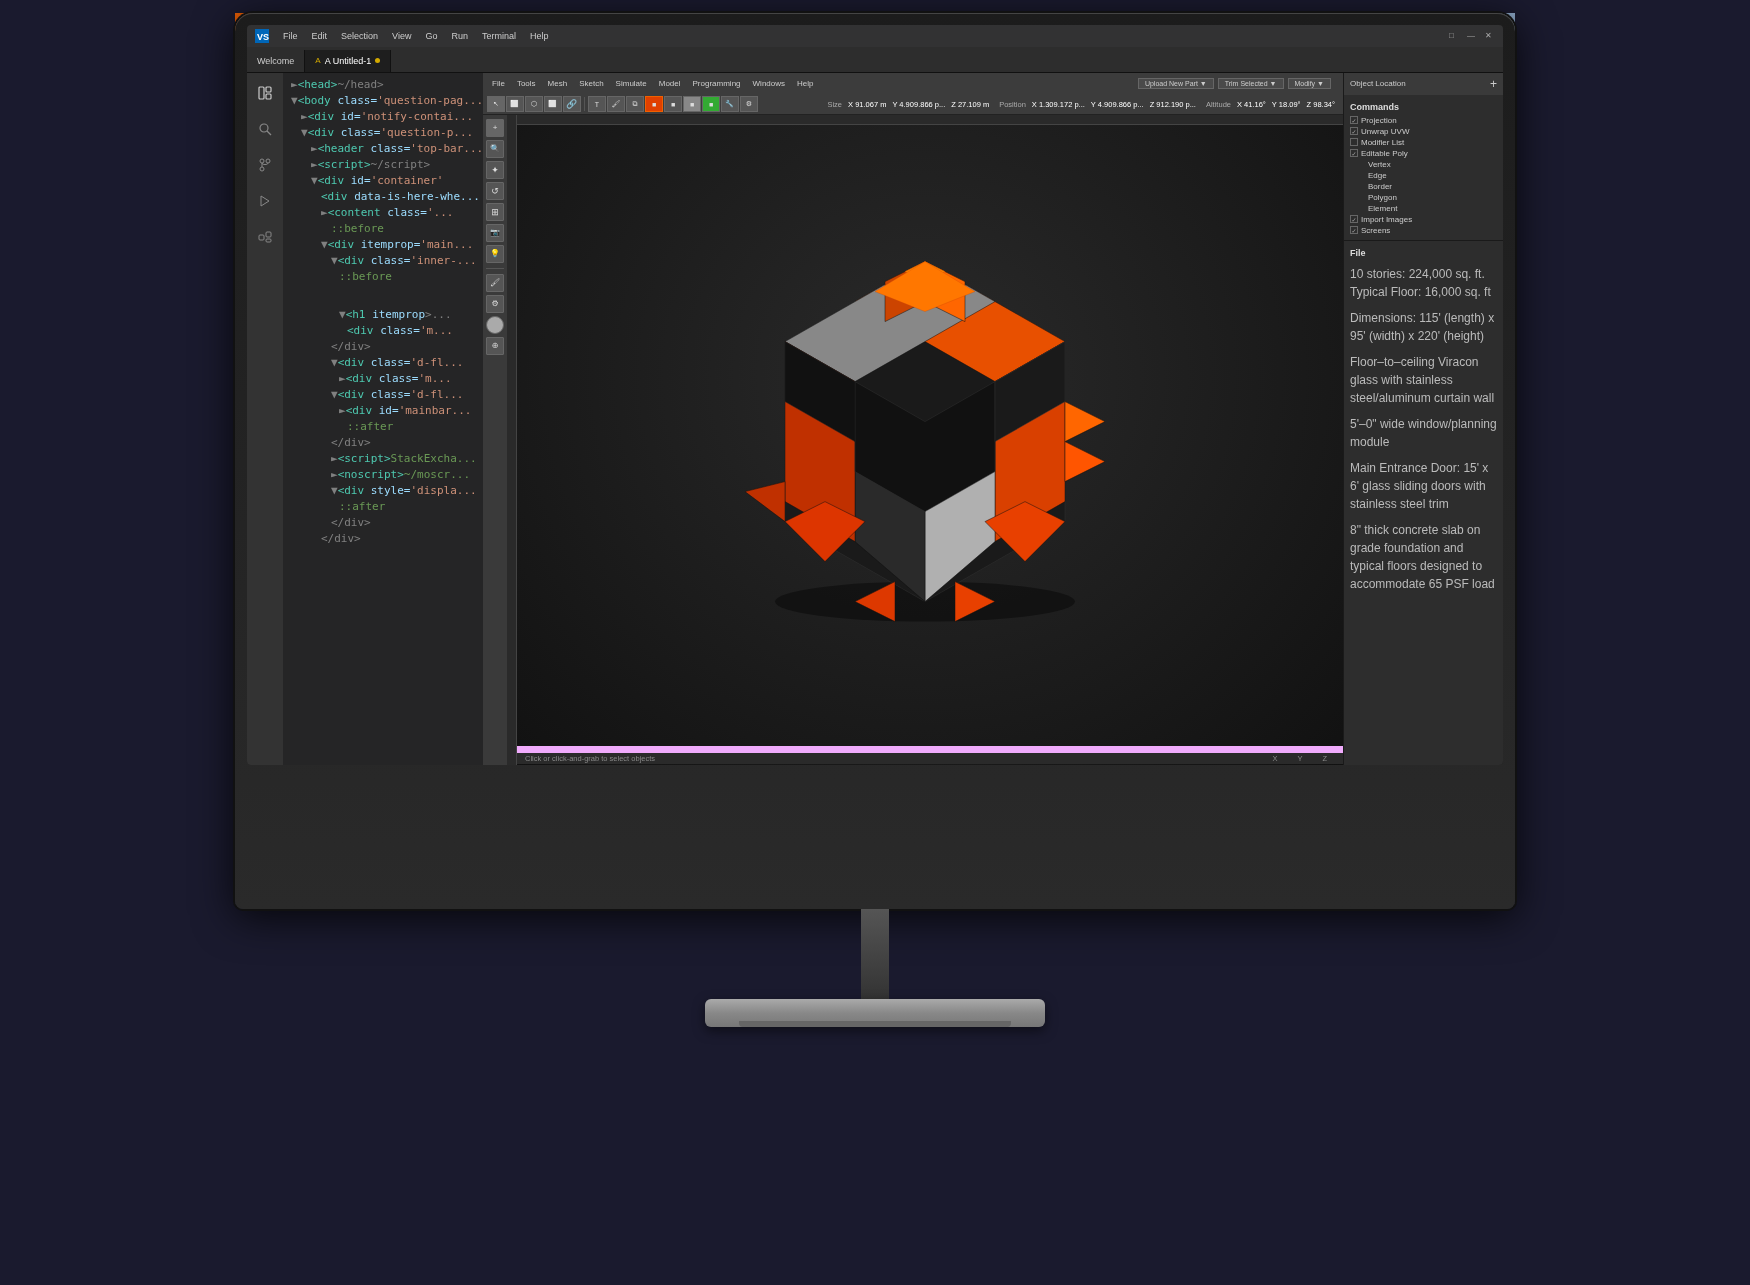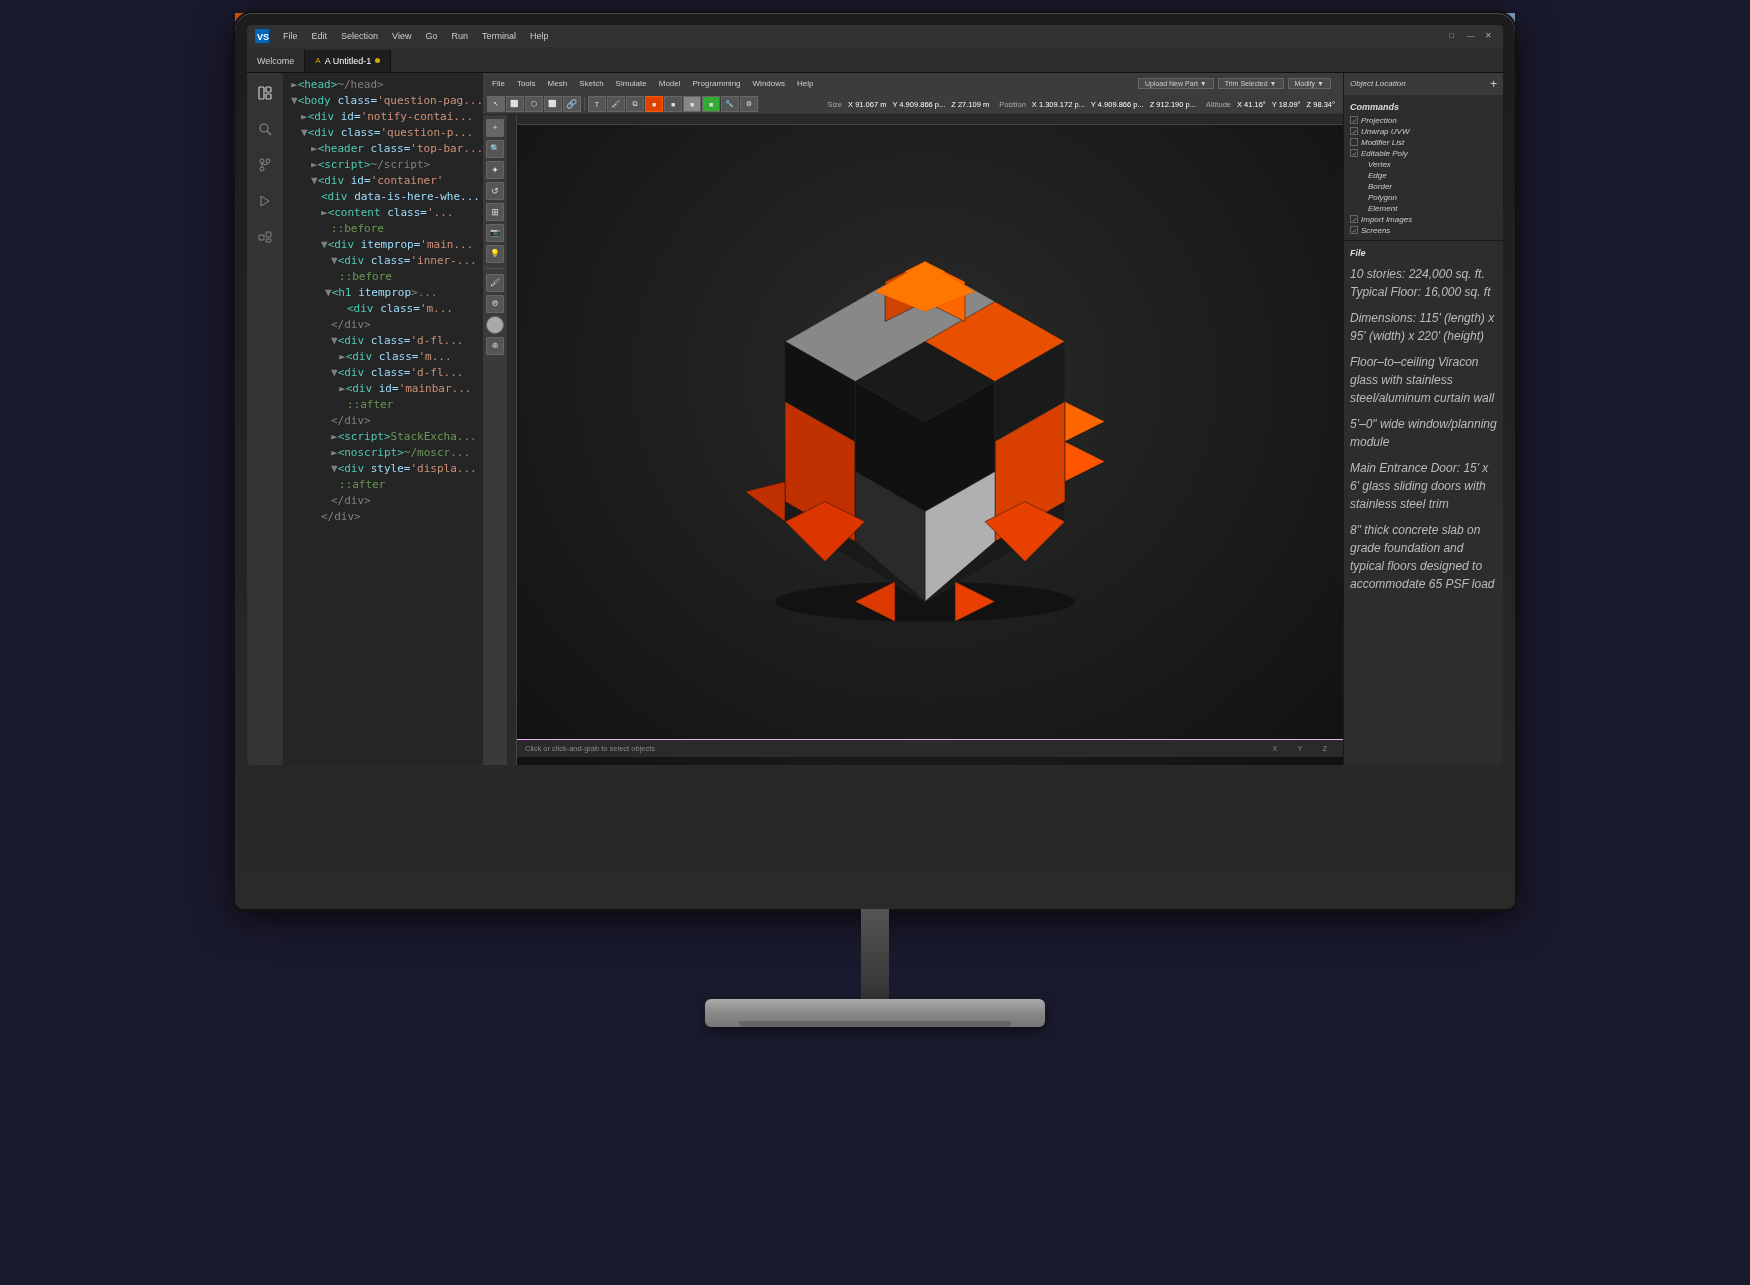--- a/index.html
+++ b/index.html
@@ -268,21 +268,20 @@
 
     
     .right-panel {
       width: 160px;
       background: #2d2d2d;
       display: flex;
       flex-direction: column;
       overflow: hidden;
       flex-shrink: 0;
       border-left: 1px solid #1a1a1a;
-      font-style: italic;
     }
 
     .right-panel-header {
       height: 22px;
       background: #3a3a3a;
       display: flex;
       align-items: center;
       justify-content: space-between;
       padding: 0 6px;
       font-size: 8px;
@@ -537,21 +536,21 @@
             <div class="code-line indent-1"><span class="punct">▼</span><span class="tag">&lt;div</span> <span class="attr">class=</span><span class="str">'question-p...</span></div>
             <div class="code-line indent-2"><span class="punct">►</span><span class="tag">&lt;header</span> <span class="attr">class=</span><span class="str">'top-bar...</span></div>
             <div class="code-line indent-2"><span class="punct">►</span><span class="tag">&lt;script&gt;</span><span class="punct">~/script&gt;</span></div>
             <div class="code-line indent-2"><span class="punct">▼</span><span class="tag">&lt;div</span> <span class="attr">id=</span><span class="str">'container'</span></div>
             <div class="code-line indent-3"><span class="tag">&lt;div</span> <span class="attr">data-is-here-whe...</span></div>
             <div class="code-line indent-3"><span class="punct">►</span><span class="tag">&lt;content</span> <span class="attr">class=</span><span class="str">'...</span></div>
             <div class="code-line indent-4"><span class="cmt">::before</span></div>
             <div class="code-line indent-3"><span class="punct">▼</span><span class="tag">&lt;div</span> <span class="attr">itemprop=</span><span class="str">'main...</span></div>
             <div class="code-line indent-4"><span class="punct">▼</span><span class="tag">&lt;div</span> <span class="attr">class=</span><span class="str">'inner-...</span></div>
             <div class="code-line indent-4" style="padding-left:56px;"><span class="cmt">::before</span></div>
-            <div class="code-line indent-4" style="padding-left:42px;"><span class="punct">▼</span><span class="tag">&lt;h1</span> <span class="attr">itemprop</span><span class="punct">&gt;...</span></div>
+            <div class="code-line indent-4" style="padding-left:56px;margin-top:22px;"><span class="punct">▼</span><span class="tag">&lt;h1</span> <span class="attr">itemprop</span><span class="punct">&gt;...</span></div>
             <div class="code-line indent-4" style="padding-left:64px;"><span class="tag">&lt;div</span> <span class="attr">class=</span><span class="str">'m...</span></div>
             <div class="code-line indent-4"><span class="punct">&lt;/div&gt;</span></div>
             <div class="code-line indent-4"><span class="punct">▼</span><span class="tag">&lt;div</span> <span class="attr">class=</span><span class="str">'d-fl...</span></div>
             <div class="code-line indent-4" style="padding-left:56px;"><span class="punct">►</span><span class="tag">&lt;div</span> <span class="attr">class=</span><span class="str">'m...</span></div>
             <div class="code-line indent-4"><span class="punct">▼</span><span class="tag">&lt;div</span> <span class="attr">class=</span><span class="str">'d-fl...</span></div>
             <div class="code-line indent-4" style="padding-left:56px;"><span class="punct">►</span><span class="tag">&lt;div</span> <span class="attr">id=</span><span class="str">'mainbar...</span></div>
             <div class="code-line indent-4" style="padding-left:64px;"><span class="cmt">::after</span></div>
             <div class="code-line indent-4"><span class="punct">&lt;/div&gt;</span></div>
             <div class="code-line indent-4"><span class="punct">►</span><span class="tag">&lt;script&gt;</span><span class="cmt">StackExcha...</span></div>
             <div class="code-line indent-4"><span class="punct">►</span><span class="tag">&lt;noscript&gt;</span><span class="cmt">~/moscr...</span></div>
@@ -678,21 +677,21 @@
                     <polygon points="280,160 350,120 350,180 280,220" fill="#1a1a1a" stroke="#333" stroke-width="0.5"></polygon>
                     <polygon points="140,160 70,120 70,180 140,220" fill="#111" stroke="#222" stroke-width="0.5"></polygon>
 
                     <polygon points="310,280 350,300 310,340 270,300" fill="#e84000" stroke="#111" stroke-width="0.5"></polygon>
                     <polygon points="110,280 70,300 110,340 150,300" fill="#dd3500" stroke="#111" stroke-width="0.5"></polygon>
 
                     <polygon points="210,40 260,70 210,90 160,70" fill="#ff7700" stroke="#cc4400" stroke-width="0.3"></polygon>
                   </svg>
                 </div>
 
-                <div style="position:absolute; bottom:8px; left:10px; right:0; height:18px; background:#2a2a2a; display:flex; align-items:center; padding:0 8px; font-size:7.5px; color:#888; border-top:1px solid #f0abfc;">
+                <div style="position:absolute; bottom:1px; left:10px; right:0; height:18px; background:#2a2a2a; display:flex; align-items:center; padding:0 8px; font-size:7.5px; color:#888; border-top:7px solid #f0abfc;">
                   <span>Click or click-and-grab to select objects</span>
                   <div style="flex:1;"></div>
                   <span style="color:#888; margin-right:20px;">X</span>
                   <span style="color:#888; margin-right:20px;">Y</span>
                   <span style="color:#888; margin-right:8px;">Z</span>
                 </div>
               </div>
             </div>
           </div>
 

